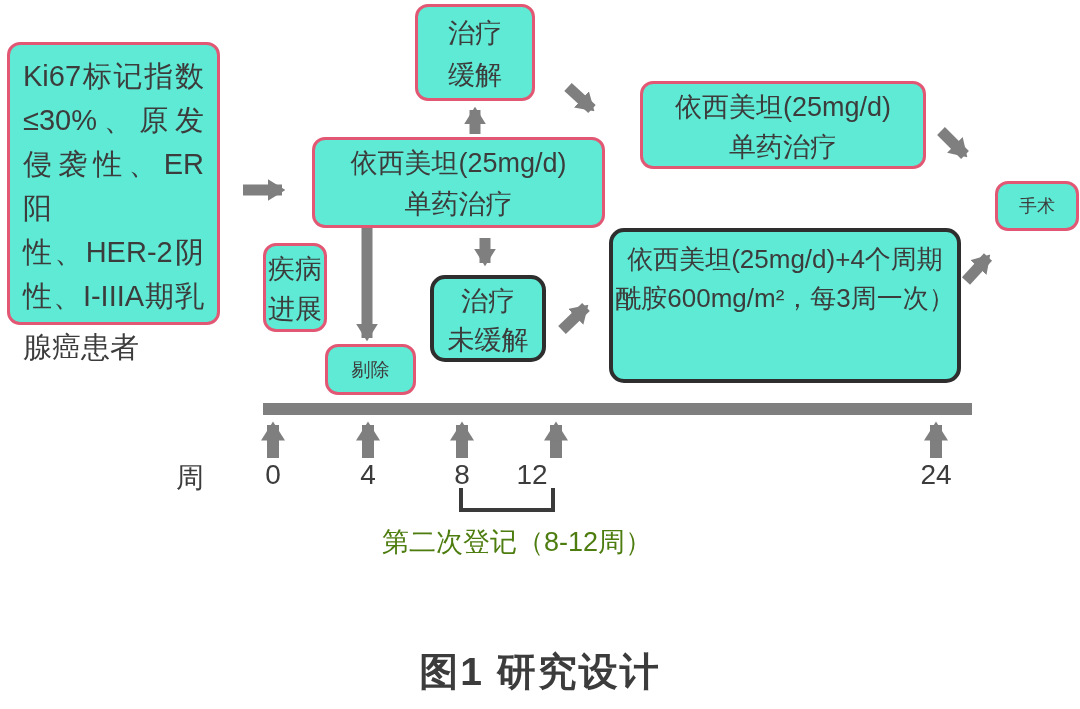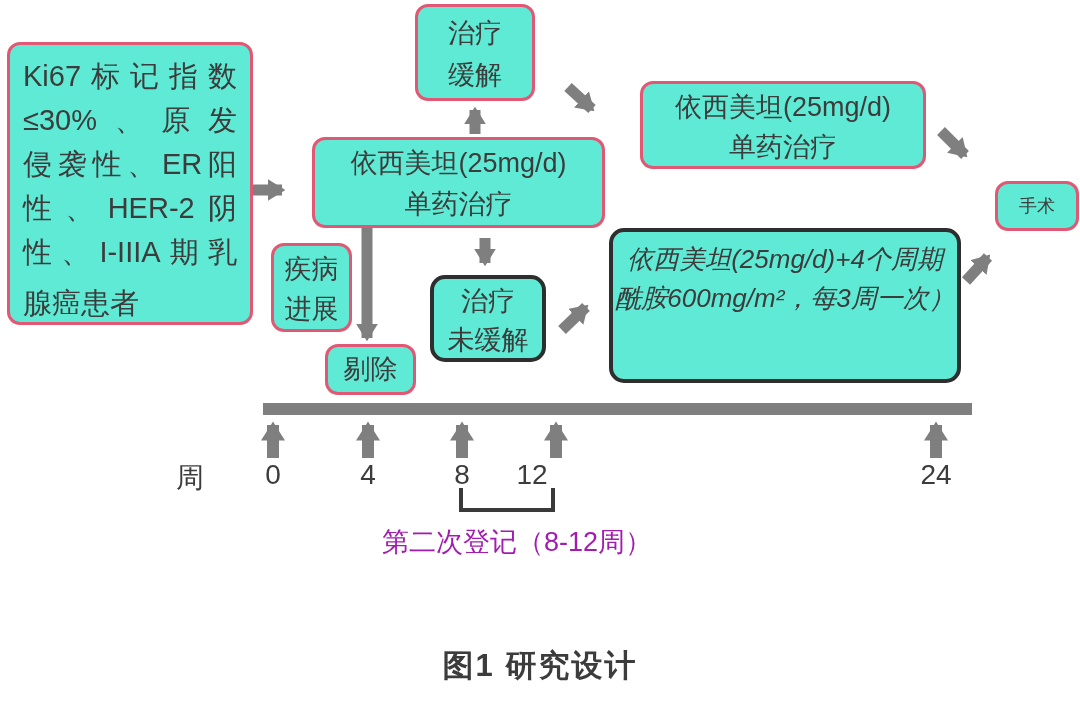--- a/index.html
+++ b/index.html
@@ -13,50 +13,50 @@
   }
   .box{
     position:absolute;
     box-sizing:border-box;
     background:#5eead4;
   }
   .pink{border:3.5px solid #e25874;border-radius:13px;}
   .dark{border:4px solid #2e2e2e;border-radius:15px;}
   .center{text-align:center;}
 
-  #box-patient{left:7px;top:42px;width:246px;height:283px;padding:9px 13px 0 13px;font-size:29px;line-height:44px;}
+  #box-patient{left:7px;top:42px;width:213px;height:283px;padding:9px 13px 0 13px;font-size:29px;line-height:44px;}
   .jline{text-align:justify;text-align-last:justify;}
   .jline-last{text-align:left;text-align-last:left;margin-top:7px;}
 
   #box-exe1{left:312px;top:137px;width:293px;height:91px;font-size:27px;line-height:41px;padding-top:3px;}
   #box-response{left:415px;top:4px;width:120px;height:97px;font-size:27px;line-height:42px;padding-top:5px;}
   #box-exe2{left:640px;top:81px;width:286px;height:88px;font-size:27px;line-height:40px;padding-top:3px;}
   #box-surgery{left:995px;top:181px;width:84px;height:50px;font-size:18px;line-height:44px;}
-  #box-progression{left:271px;top:243px;width:81px;height:89px;font-size:27px;line-height:40px;padding-top:3px;}
-  #box-removal{left:325px;top:344px;width:91px;height:51px;font-size:27px;line-height:45px;}
+  #box-progression{left:263px;top:243px;width:64px;height:89px;font-size:27px;line-height:40px;padding-top:3px;}
+  #box-removal{left:325px;top:344px;width:91px;height:51px;font-size:19px;line-height:45px;}
   #box-noresponse{left:430px;top:275px;width:116px;height:87px;font-size:27px;line-height:39px;padding-top:3px;}
   #box-chemo{left:609px;top:228px;width:352px;height:155px;font-size:26px;line-height:39px;padding-top:8px;}
-  #box-chemo .nline{white-space:nowrap;font-style:italic;}
+  #box-chemo .nline{white-space:nowrap;}
 
   #overlay{position:absolute;left:0;top:0;width:1080px;height:709px;pointer-events:none;}
 
   #timeline-bar{position:absolute;left:263px;top:403px;width:709px;height:12px;background:#7f7f7f;}
 
   .tick-label{position:absolute;top:459px;transform:translateX(-50%);font-size:28px;color:#3c3c3c;white-space:nowrap;}
   #axis-label{position:absolute;left:190px;top:459px;transform:translateX(-50%);font-size:28px;color:#3c3c3c;}
 
   #bracket{position:absolute;left:459px;top:488px;width:96px;height:24px;box-sizing:border-box;
     border-left:4px solid #3a3a3a;border-right:4px solid #3a3a3a;border-bottom:4px solid #3a3a3a;}
 
-  .note{position:absolute;left:517px;transform:translateX(-50%);font-size:27px;color:#a21caf;white-space:nowrap;}
+  .note{position:absolute;left:517px;transform:translateX(-50%);font-size:27px;color:#4d7c0f;white-space:nowrap;}
   #note1{top:524px;}
   #note2{top:563px;}
 
   #caption{position:absolute;left:0;top:645px;width:100%;text-align:center;
-    font-size:31px;font-weight:bold;color:#3c3c3c;letter-spacing:2px;}
+    font-size:39px;font-weight:bold;color:#3c3c3c;letter-spacing:2px;}
 </style>
 </head>
 <body>
 
 <div class="stage">
 
   <svg id="overlay" viewBox="0 0 1080 709" xmlns="http://www.w3.org/2000/svg">
     <defs>
       <marker id="ah" viewBox="0 0 1.6 2" markerWidth="1.6" markerHeight="2" refX="1.3" refY="1" orient="auto" markerUnits="strokeWidth">
         <path d="M0,0 L1.6,1 L0,2 Z" fill="#7f7f7f"></path>

